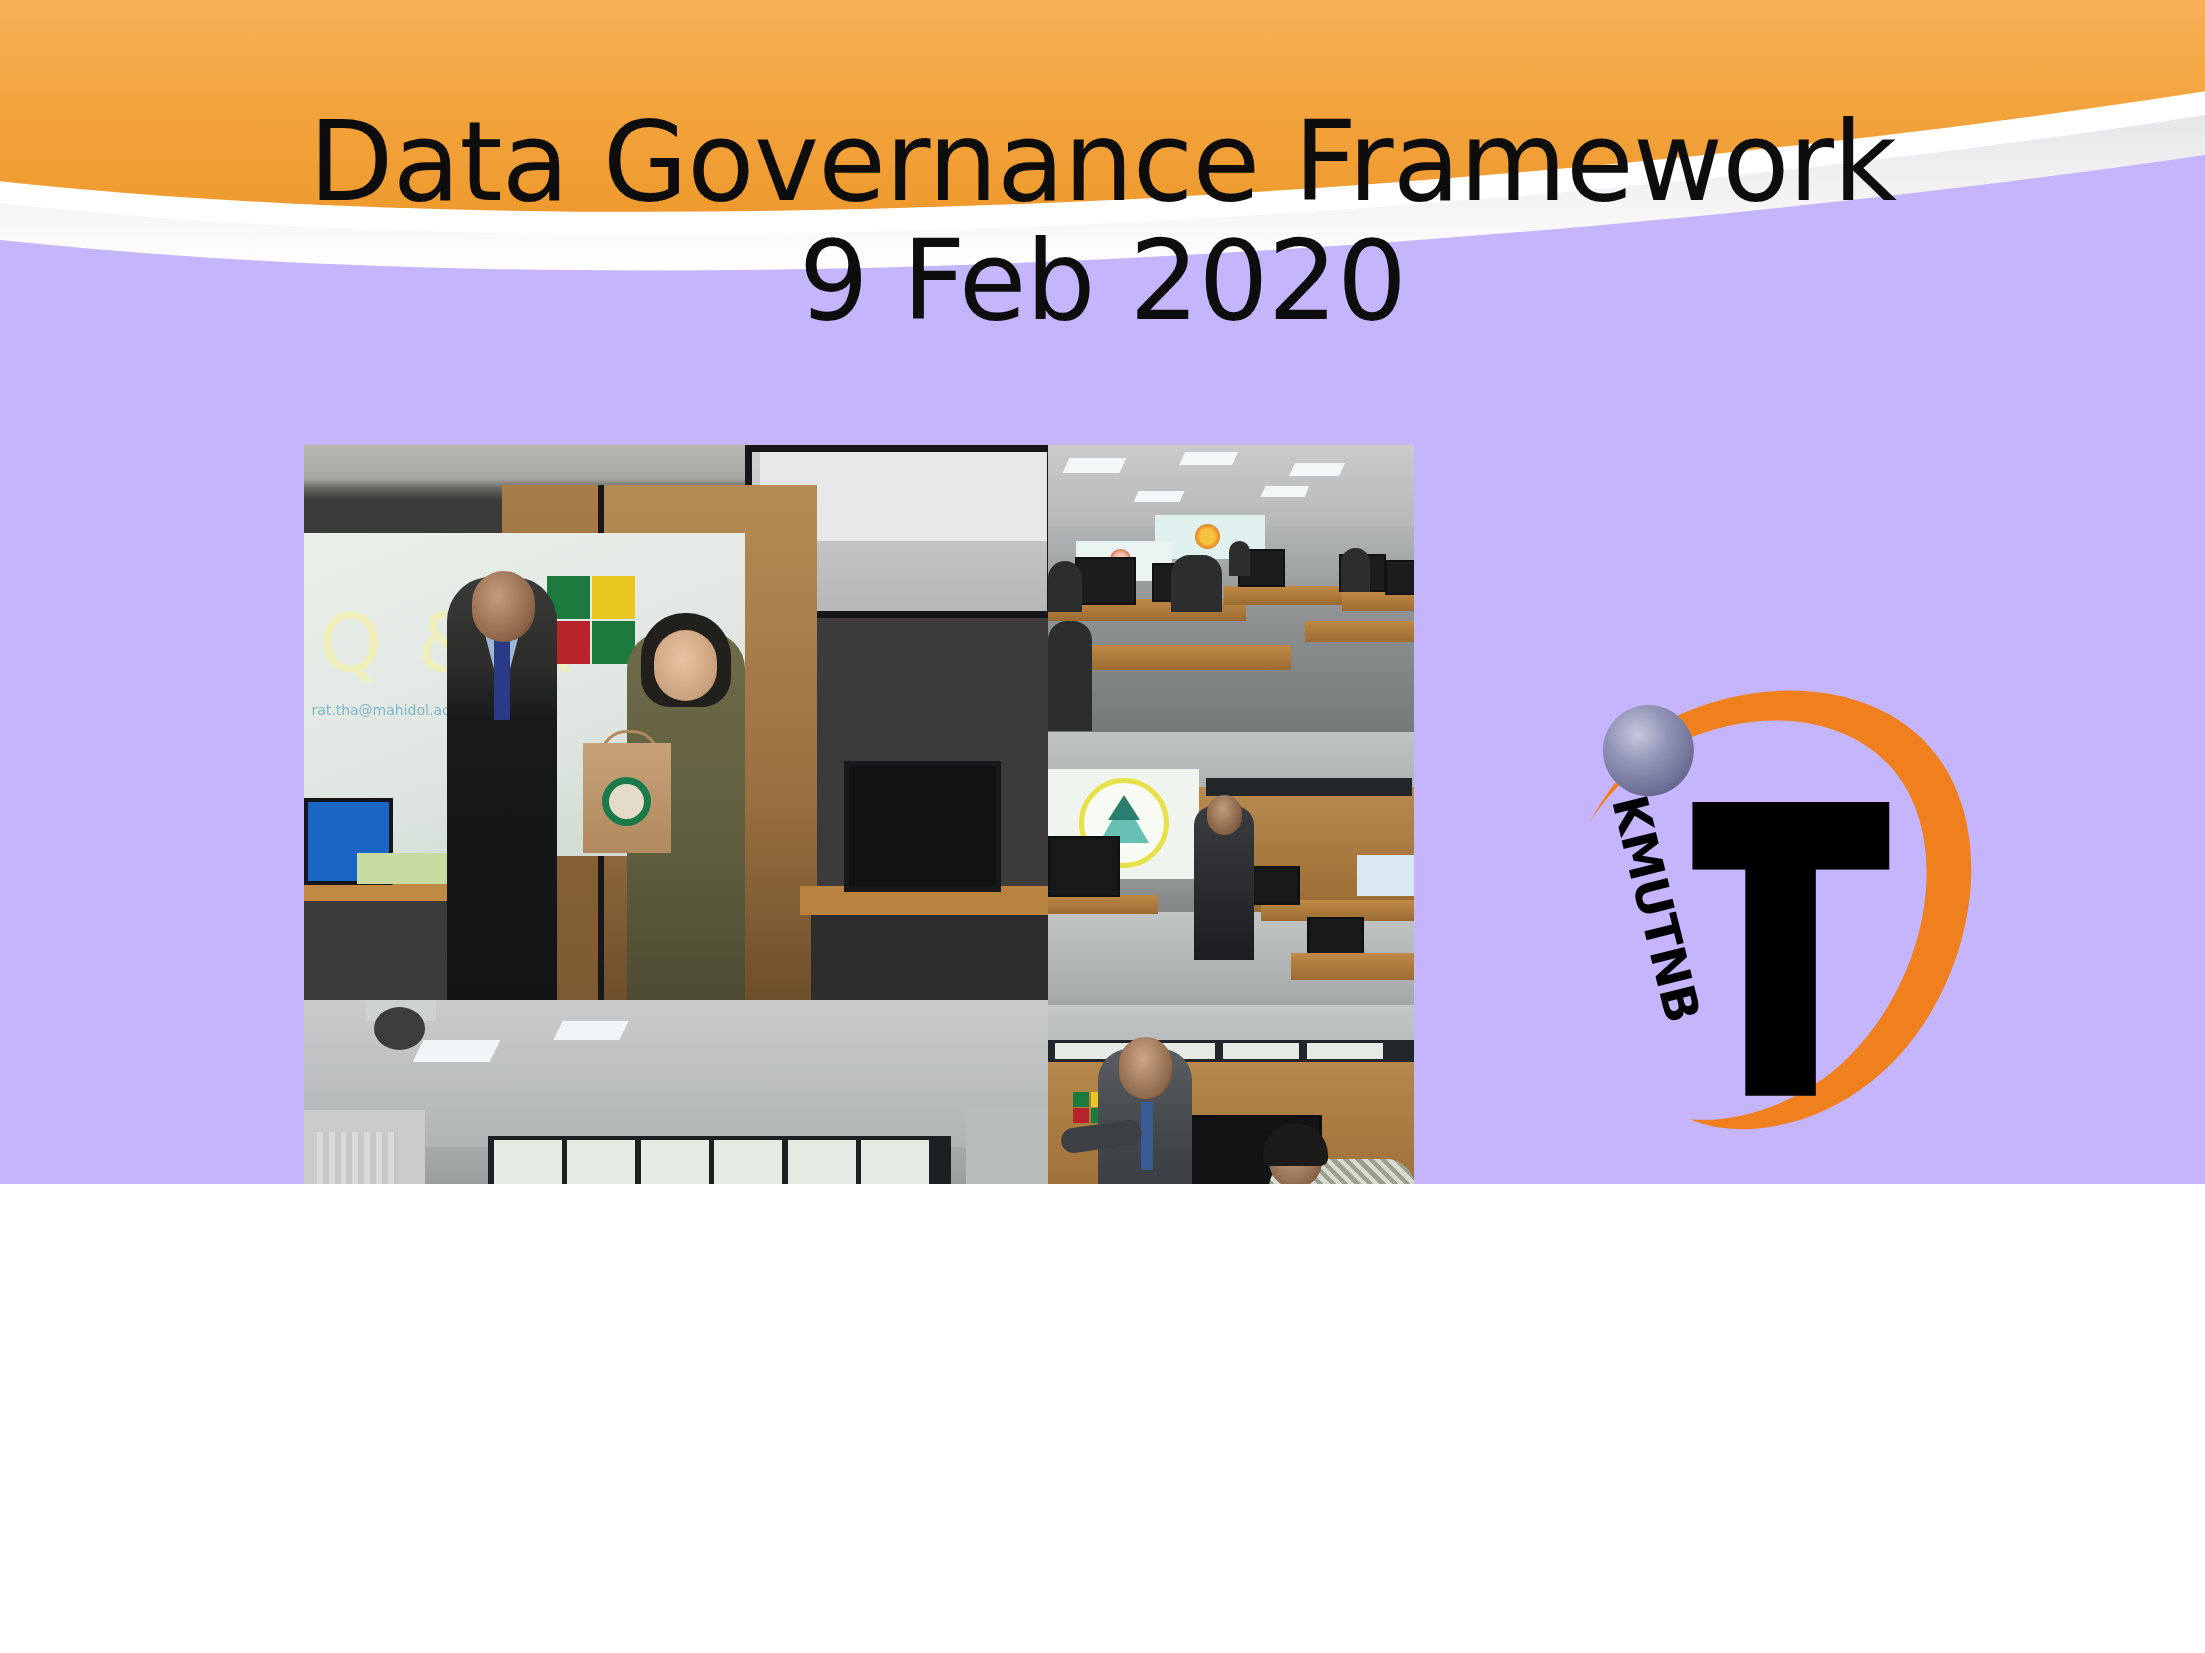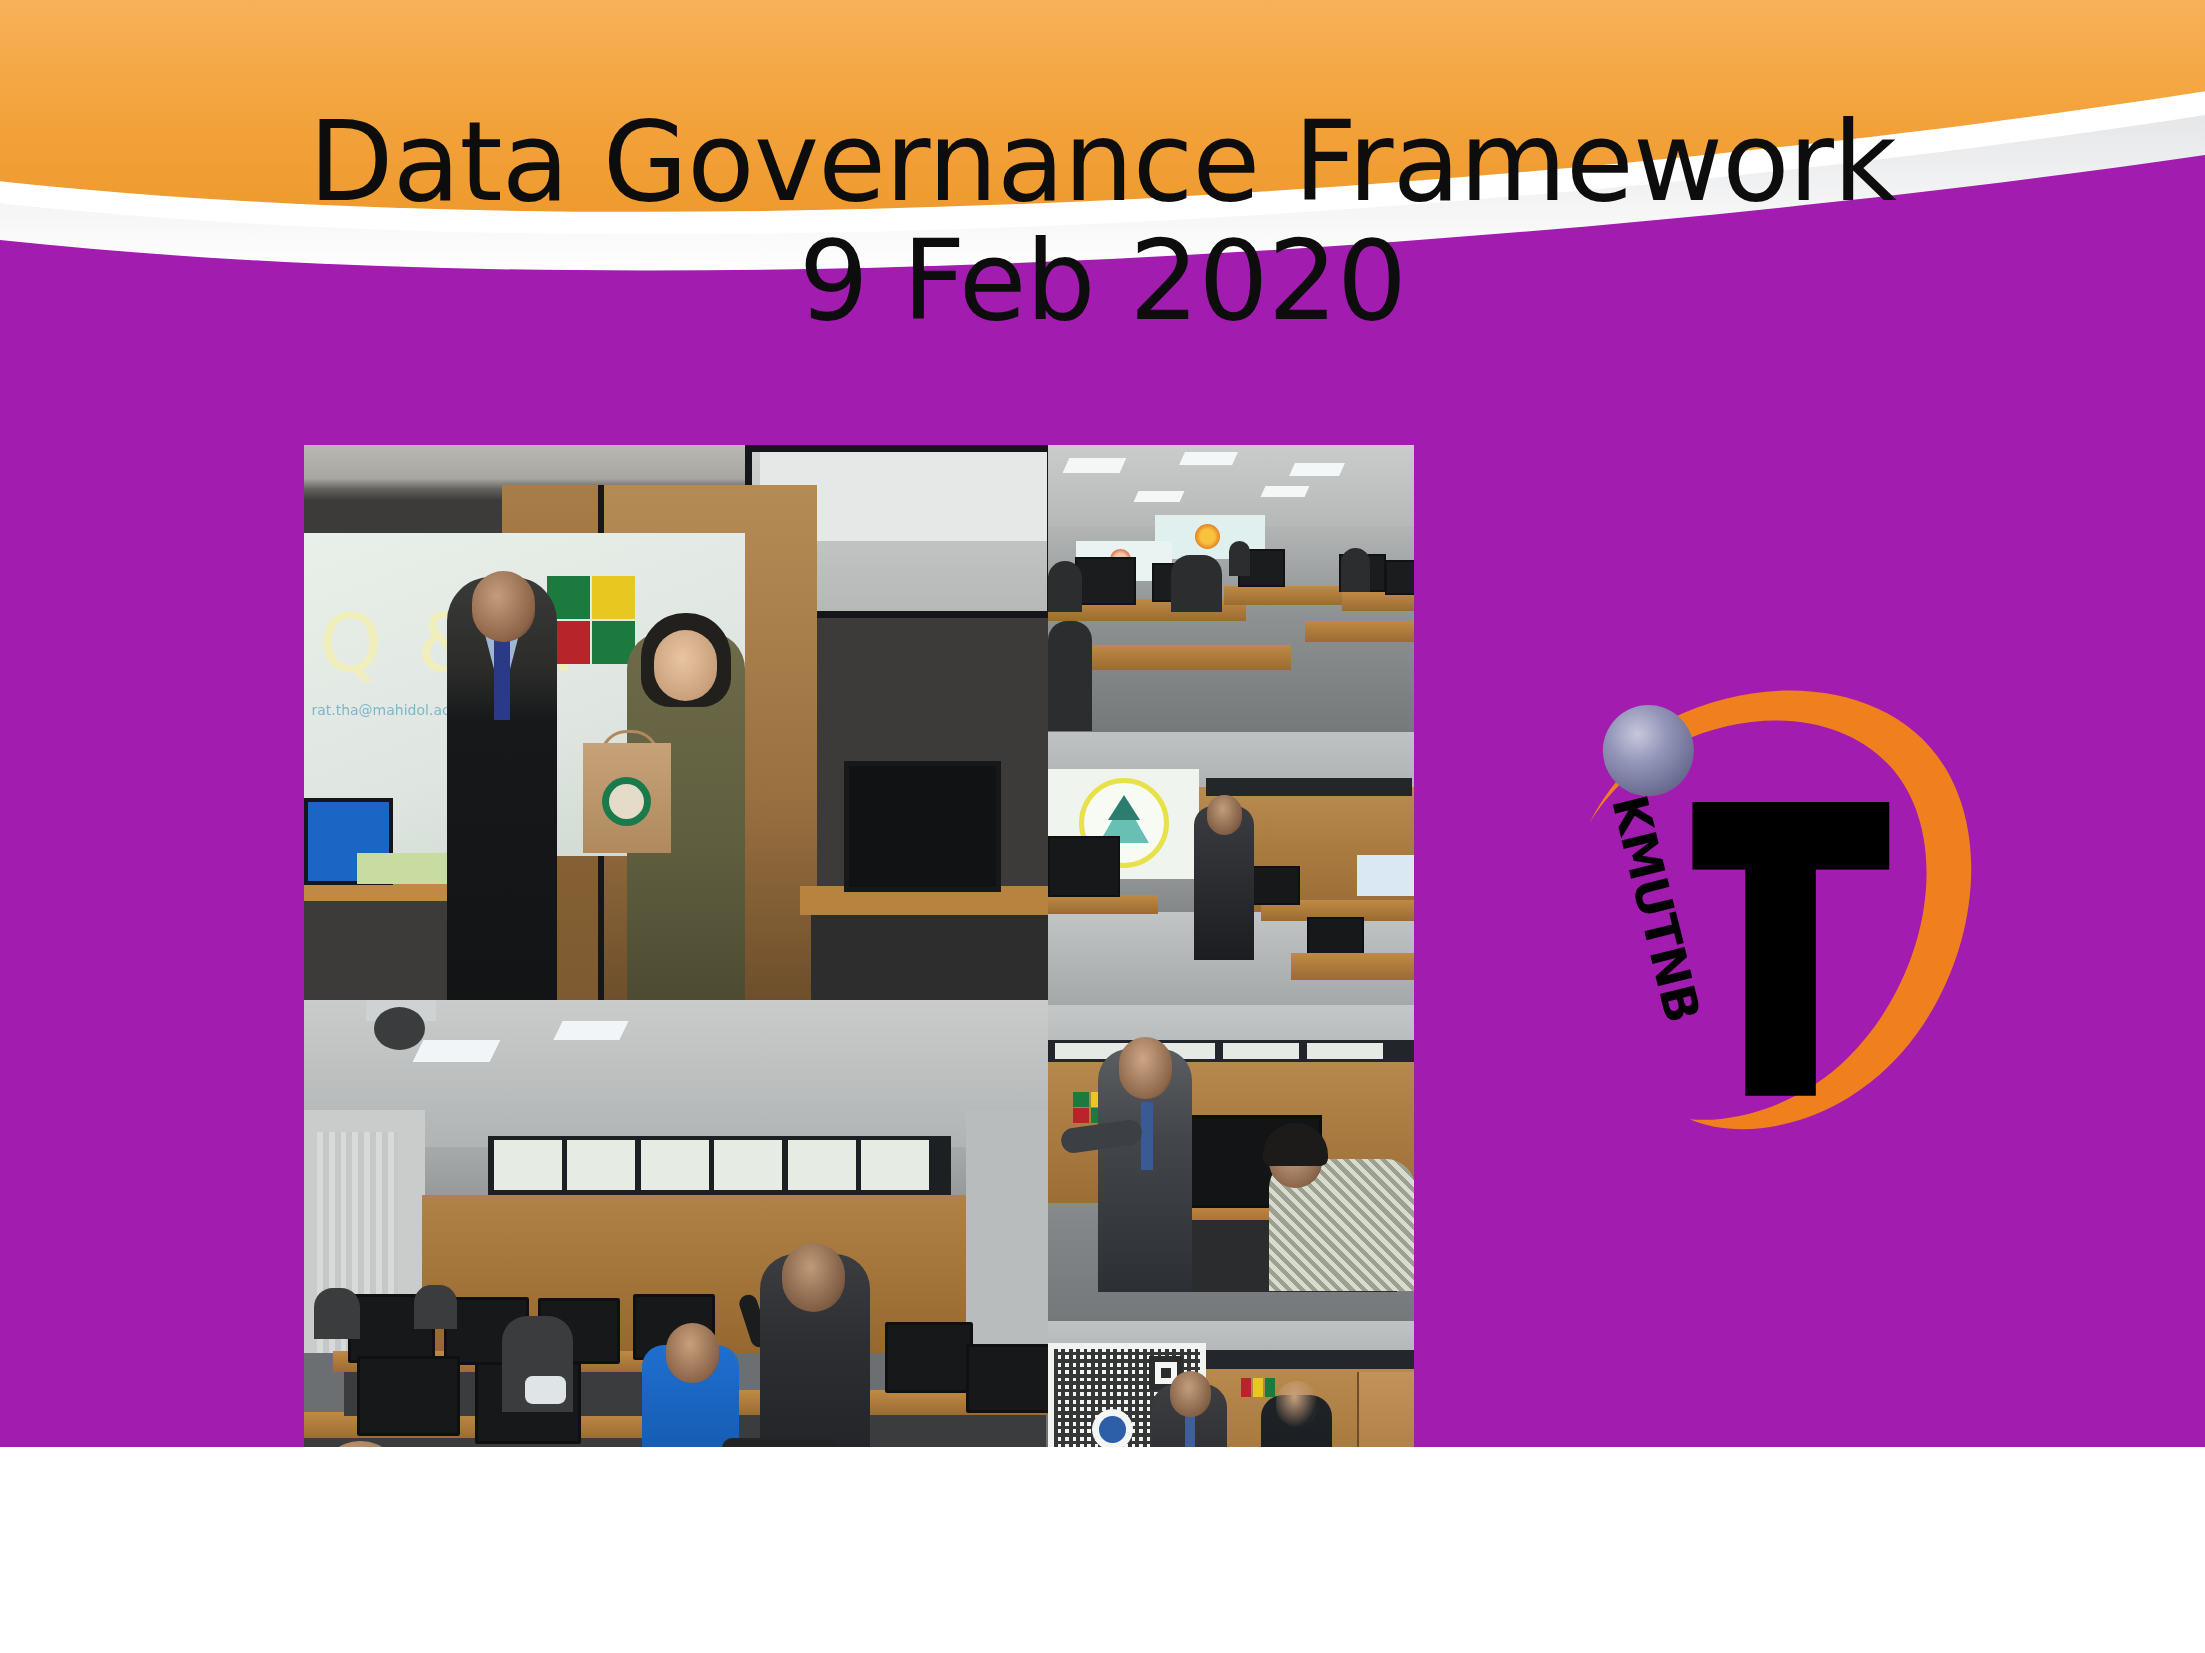--- a/index.html
+++ b/index.html
@@ -2,21 +2,21 @@
 <html style="font-size:11.8px"><head>
 <meta charset="utf-8">
 <title>Data Governance Framework</title>
 <style>
   html,body{margin:0;padding:0;background:#ffffff;}
   body{
     font-family:"DejaVu Sans","Liberation Sans",sans-serif;
     width:2205px;height:1654px;overflow:hidden;
   }
   .slide{
-    position:relative;width:2205px;height:1447px;background:#a21caf;overflow:hidden;
+    position:relative;width:2205px;height:1184px;background:#c4b5fd;overflow:hidden;
   }
 
   
   .deco-layer{position:absolute;inset:0;width:2205px;height:1654px;pointer-events:none;}
 
   
   .title-block{
     position:absolute;left:0;top:103px;width:2205px;
     text-align:center;z-index:5;
   }

